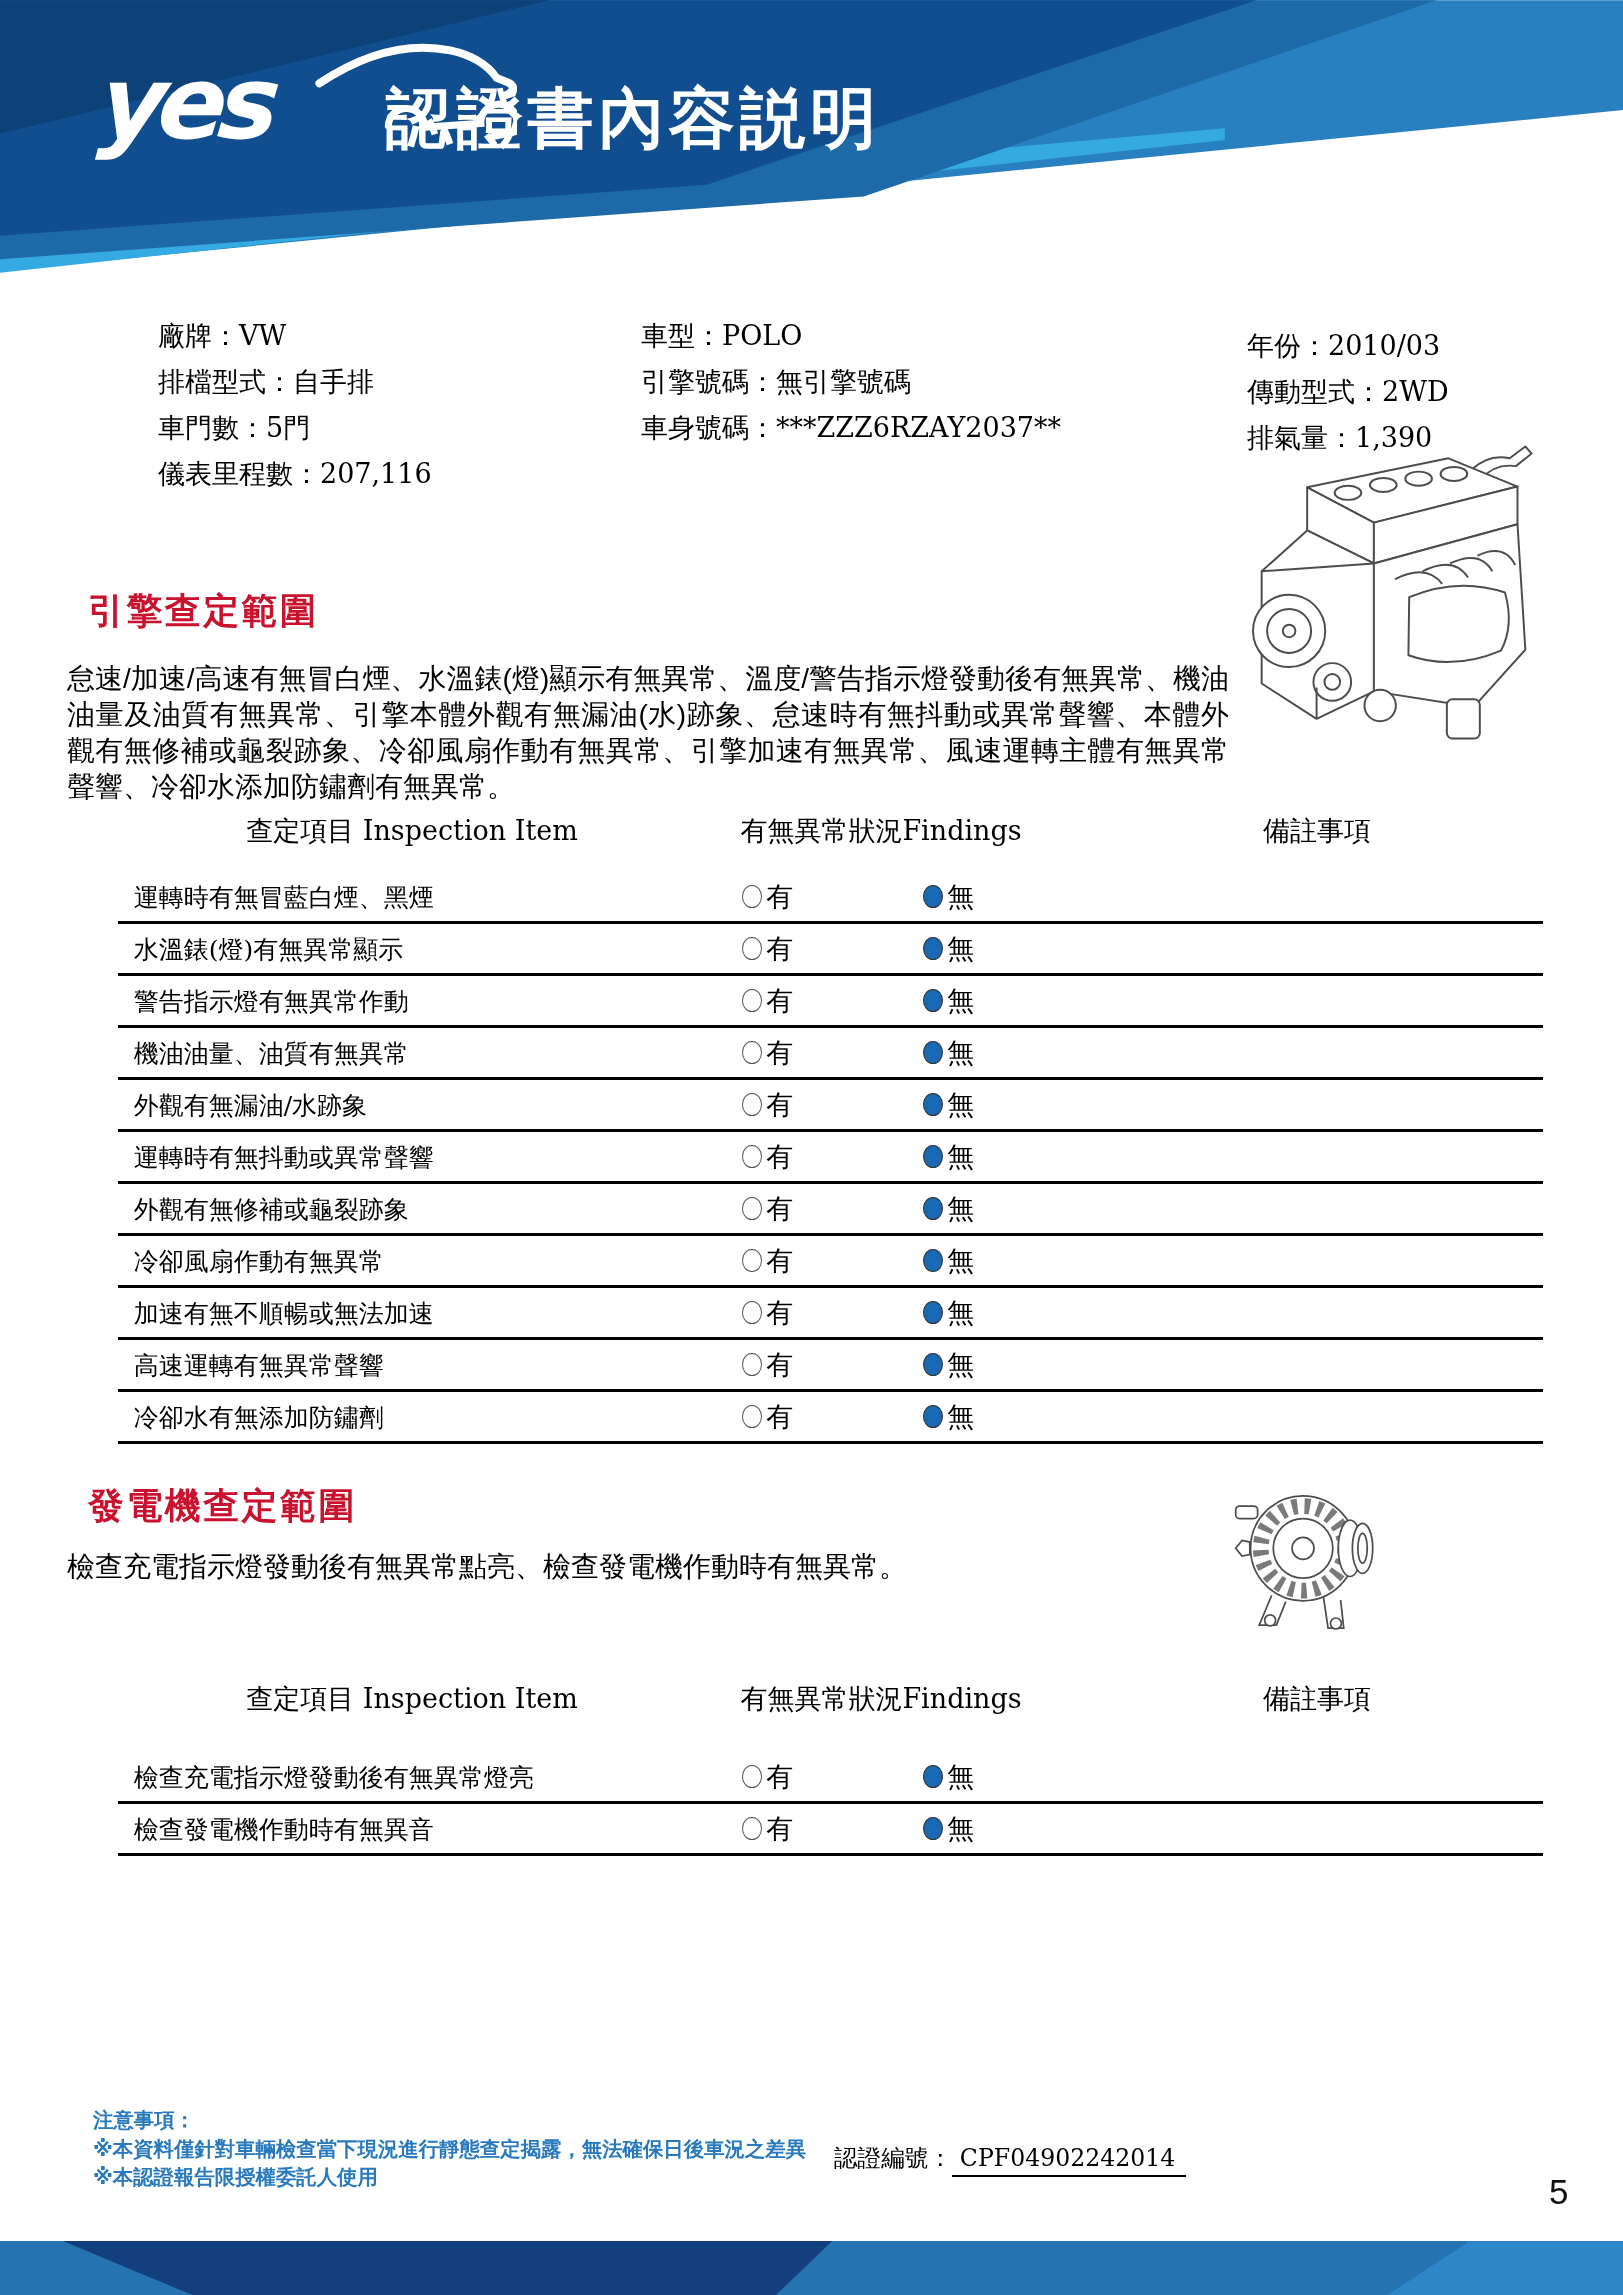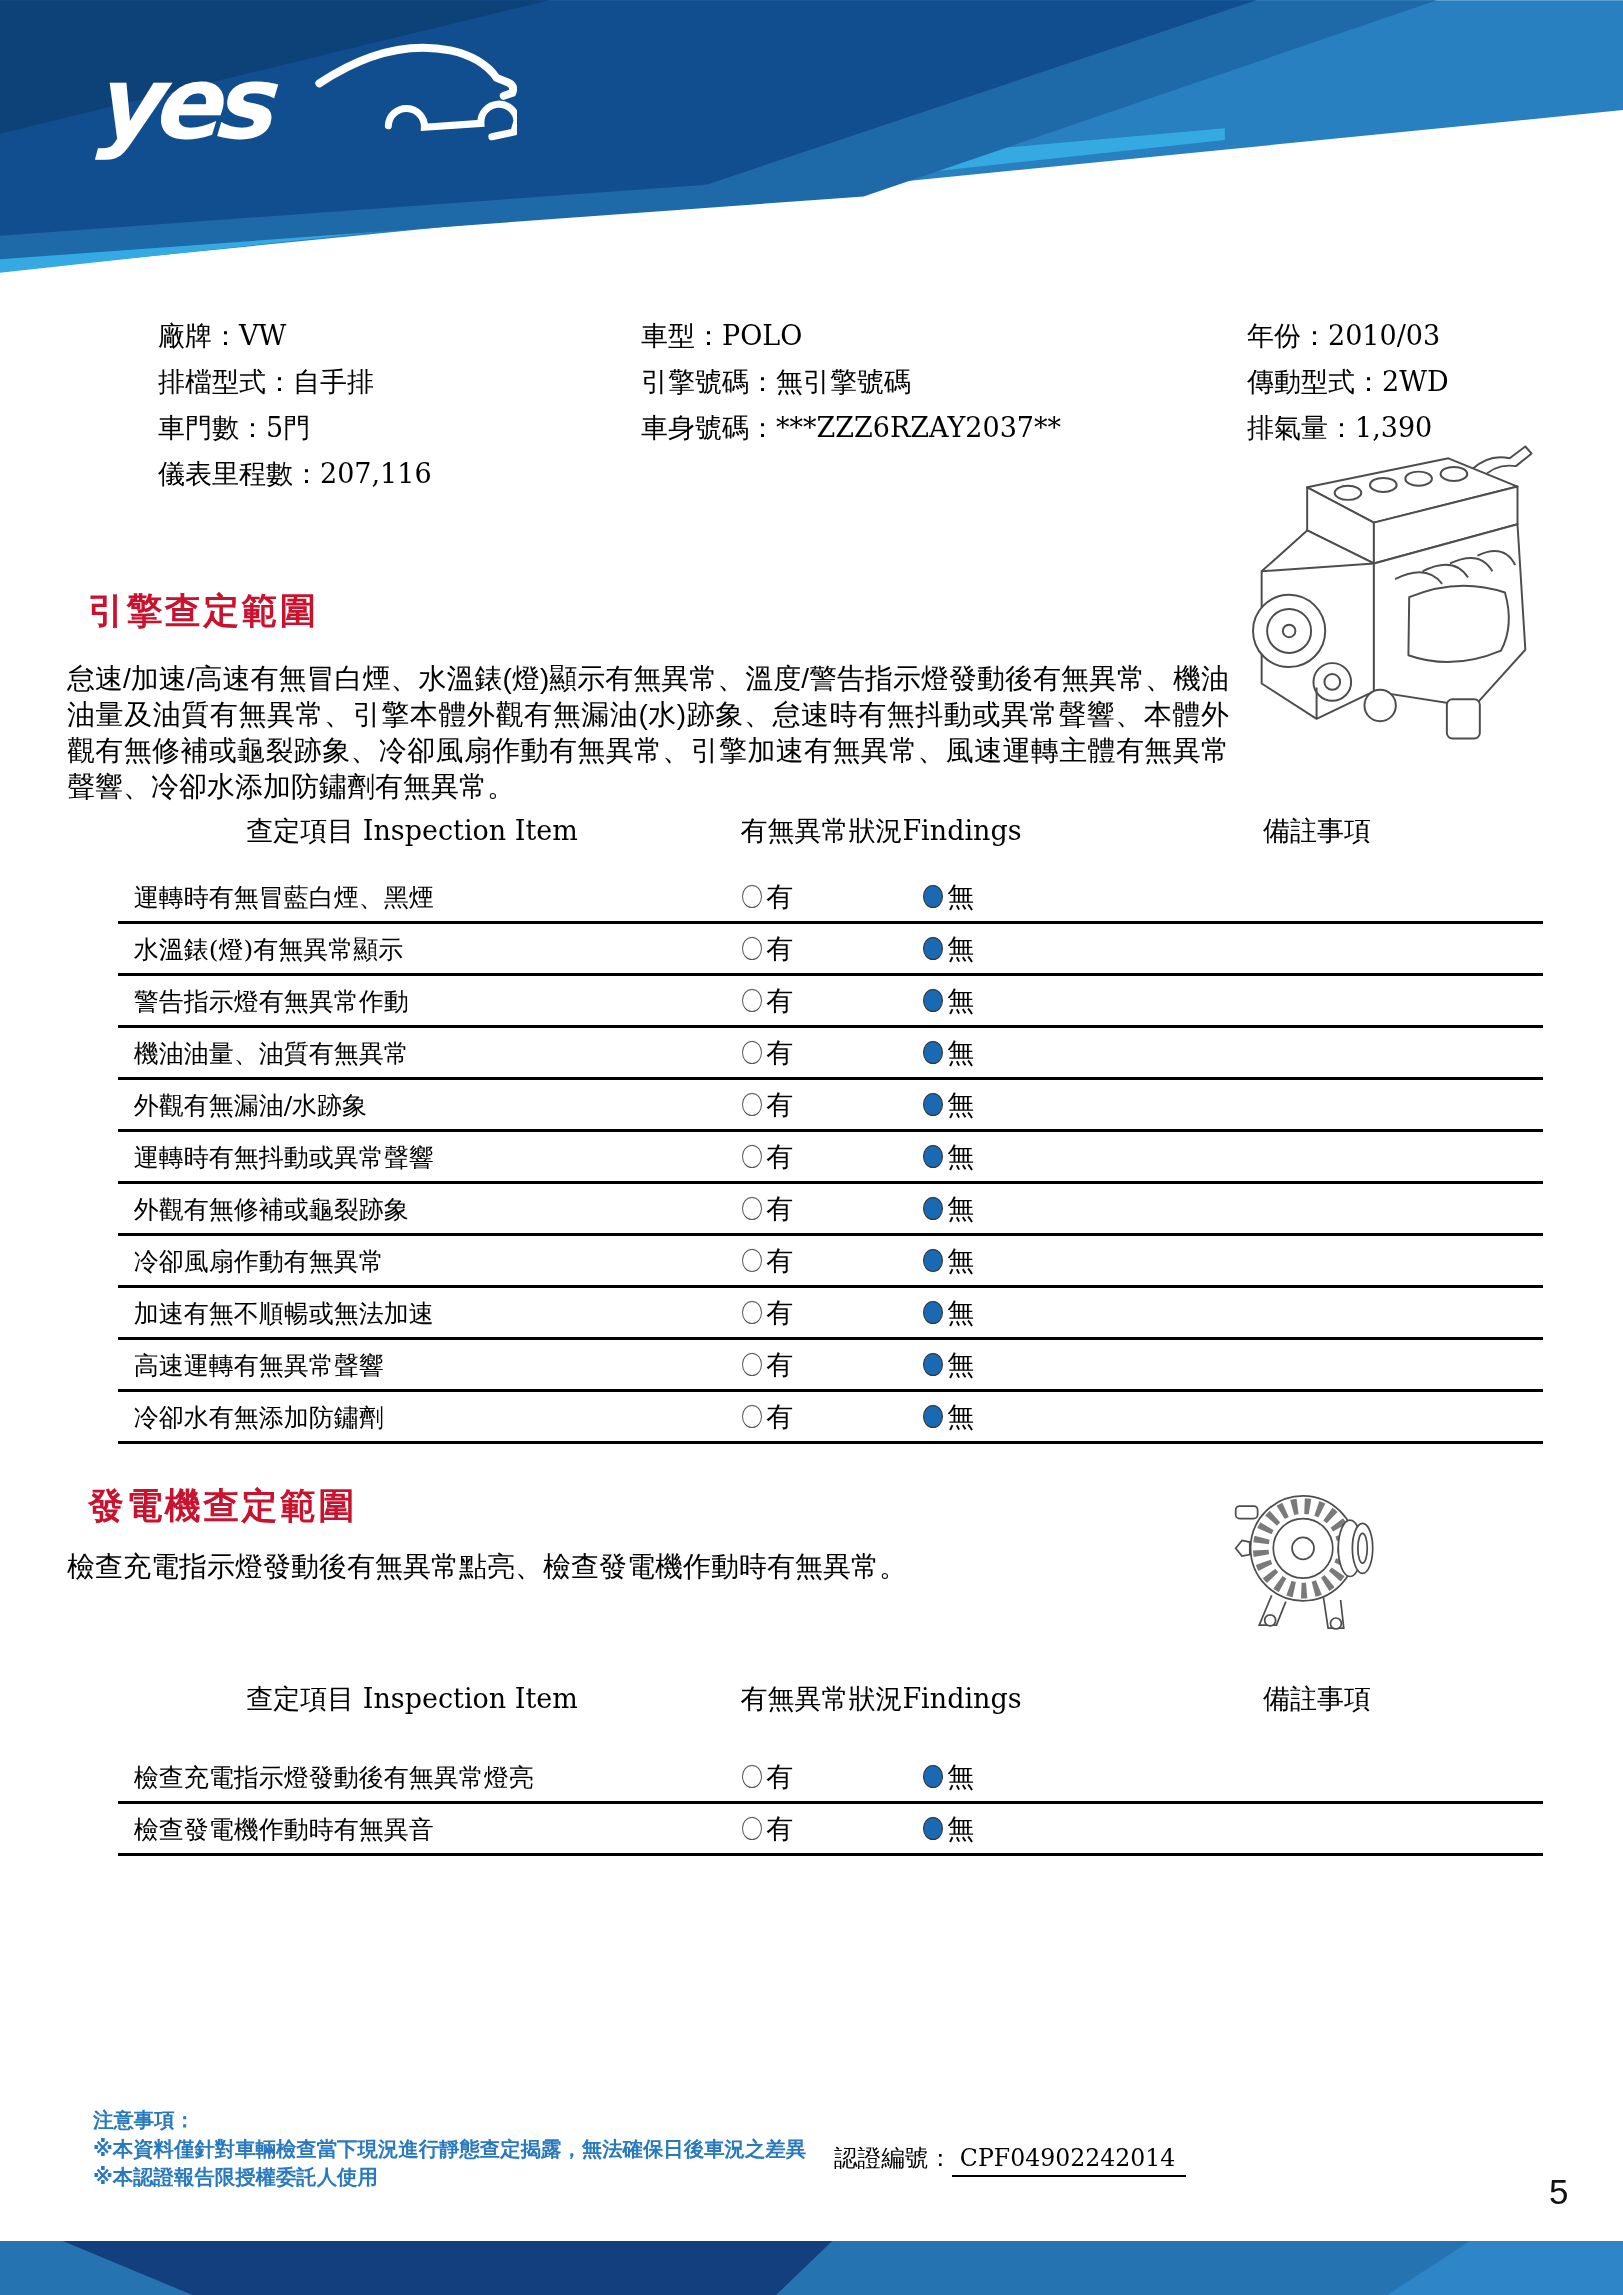--- a/index.html
+++ b/index.html
@@ -58,40 +58,41 @@
     <polygon points="0,0 700,0 0,170" fill="#0d4278"></polygon>
   </svg>
 
   <div class="abs logo-text" style="left:101px;top:53px">yes</div>
 
   <svg class="abs" style="left:313px;top:33px" width="204" height="118" viewBox="0 0 260 150">
     <path d="M8,64 Q95,6 175,22 Q216,31 234,57 l15,6 q9,4 5,13 l-11,4" stroke="#fff" stroke-width="10" fill="none" stroke-linecap="round"></path>
     <path d="M96,118 a23,23 0 0 1 46,2 l72,-5 a23,23 0 0 1 46,-3 l-4,14 -28,6" stroke="#fff" stroke-width="9" fill="none" stroke-linecap="round"></path>
   </svg>
 
+  <div class="abs page-title" style="left:386px;top:85px">認證書內容説明</div>
 
   <div class="vi-col" style="left:130px;top:318px">
 
       <div class="vi-row"><span>廠牌：</span><span>VW</span></div>
 
       <div class="vi-row"><span>排檔型式：</span><span>自手排</span></div>
 
       <div class="vi-row"><span>車門數：</span><span>5門</span></div>
 
       <div class="vi-row"><span>儀表里程數：</span><span>207,116</span></div>
     </div>
   <div class="vi-col" style="left:613px;top:318px">
 
       <div class="vi-row"><span>車型：</span><span>POLO</span></div>
 
       <div class="vi-row"><span>引擎號碼：</span><span>無引擎號碼</span></div>
 
       <div class="vi-row"><span>車身號碼：</span><span>***ZZZ6RZAY2037**</span></div>
     </div>
-  <div class="vi-col" style="left:1219px;top:318px">
+  <div class="vi-col" style="left:1219px;top:328px">
 
       <div class="vi-row"><span>年份：</span><span>2010/03</span></div>
 
       <div class="vi-row"><span>傳動型式：</span><span>2WD</span></div>
 
       <div class="vi-row"><span>排氣量：</span><span>1,390</span></div>
     </div>
 
   <svg class="abs" style="left:1213px;top:444px" width="361" height="326" viewBox="0 0 460 415">
     <g fill="#ffffff" stroke="#4d4d4d" stroke-width="2.5" stroke-linejoin="round">

